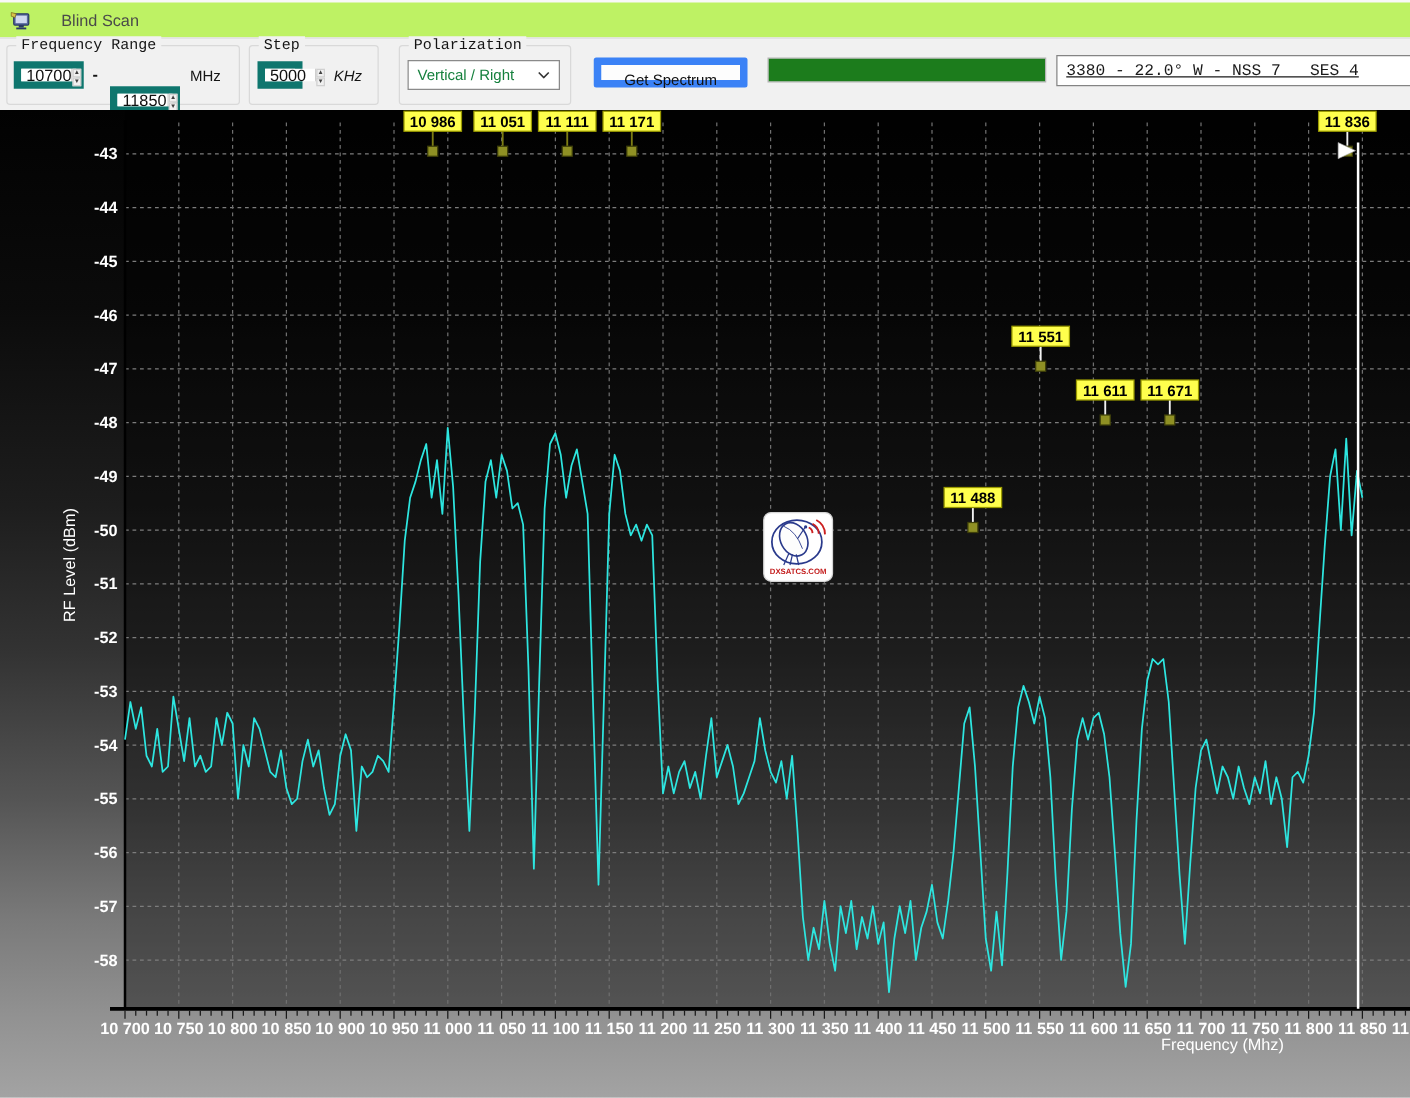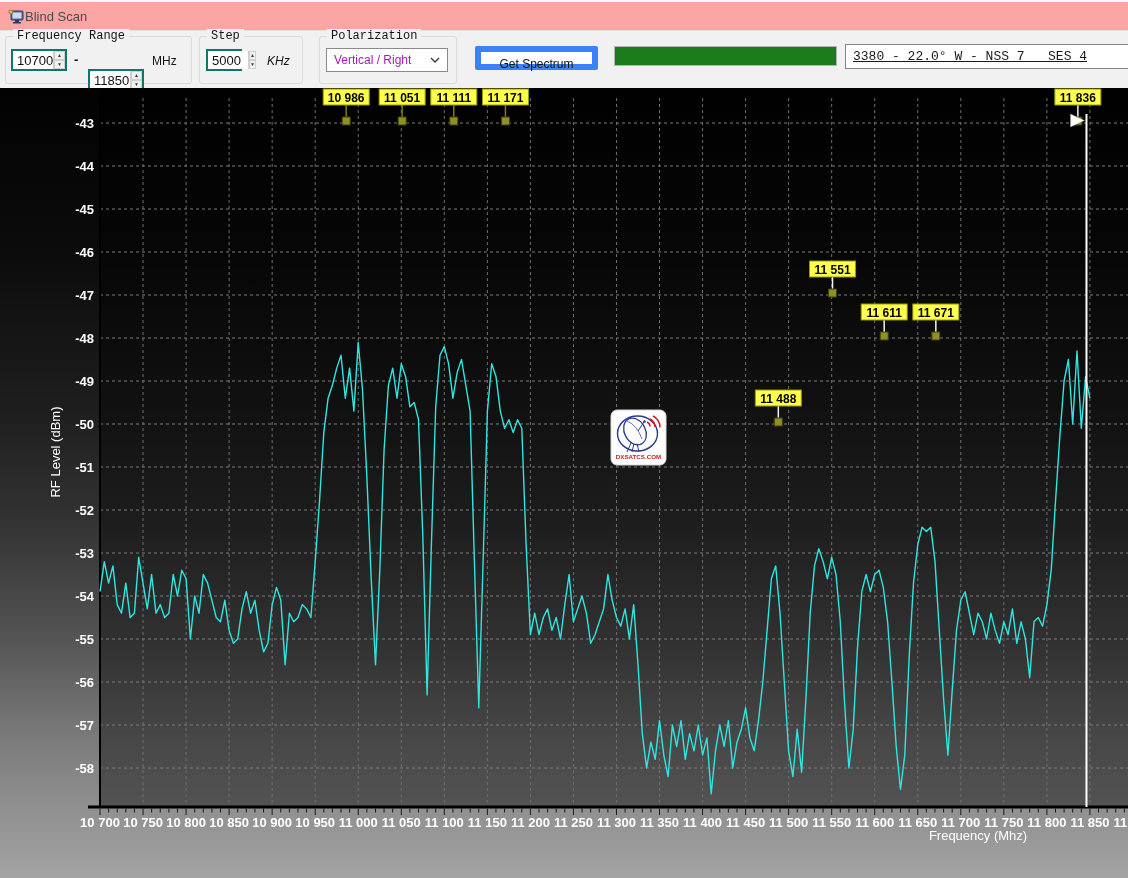--- a/index.html
+++ b/index.html
@@ -1,42 +1,42 @@
 <!DOCTYPE html>
 <html><head>
 <meta charset="utf-8">
 <style>
   html,body{margin:0;padding:0;background:#c8c8c8;}
   #app{position:relative;width:1128px;height:878px;overflow:hidden;
        font-family:"Liberation Sans",sans-serif;background:#f1f1f1;}
 
   
-  .titlebar{position:absolute;left:0;top:0;width:100%;height:30px;background:#fca5a5;
-            border-top:2px solid #f8f8f8;display:flex;align-items:center;gap:0;
+  .titlebar{position:absolute;left:0;top:0;width:100%;height:30px;background:#bef264;
+            border-top:2px solid #f8f8f8;display:flex;align-items:center;gap:24px;
             padding-left:8px;box-sizing:border-box;}
   .titlebar-label{font-size:13px;color:#4a4a4a;}
 
   
   .toolbar{position:absolute;left:0;top:30px;width:100%;height:58px;background:#f1f1f1;
            border-top:1px solid #dedede;}
   .groupbox{position:absolute;border:1px solid #d9d9d9;border-radius:3px;}
   .gb-label{position:absolute;top:-8px;left:7px;background:#f1f1f1;padding:0 4px;
             font-size:12px;color:#141414;white-space:nowrap;font-family:Liberation Mono, monospace;}
-  .spinner{position:absolute;height:22px;background:#fff;border:2px solid #0f766e;
+  .spinner{position:absolute;height:22px;background:#fff;border:6px solid #0f766e;
            display:flex;box-sizing:border-box;}
   .spin-input{flex:1;border:0;outline:none;font-family:"Liberation Sans",sans-serif;
               font-size:13px;color:#111;padding:0 0 0 4px;width:36px;background:#fff;}
   .spin-btns{width:15px;display:flex;flex-direction:column;border-left:1px solid #cfcfcf;}
   .spin-btn{flex:1;background:#f0f0f0;border:1px solid #d0d0d0;font-size:5px;line-height:5px;
             color:#404040;display:flex;align-items:center;justify-content:center;padding:0;}
   .unit-label{position:absolute;font-size:12px;color:#141414;}
   .dash-label{position:absolute;font-size:13px;font-weight:bold;color:#141414;}
   .combo{position:absolute;height:24px;background:#fff;border:1px solid #8a8a8a;
          display:flex;align-items:center;justify-content:space-between;
-         padding:0 7px 0 7px;box-sizing:border-box;font-size:12px;color:#a21caf;cursor:default;}
+         padding:0 7px 0 7px;box-sizing:border-box;font-size:12px;color:#15803d;cursor:default;}
   .push-btn{position:absolute;height:24px;background:#fdfdfd;border:6px solid #3b82f6;
             border-radius:2px;font-family:"Liberation Sans",sans-serif;font-size:12px;
             color:#111;text-align:center;line-height:22px;box-sizing:border-box;}
   .progress{position:absolute;height:20px;border:1px solid #b4b4b4;background:#e6e6e6;
             box-sizing:border-box;}
   .progress-fill{height:100%;width:0;}
   .sat-field{position:absolute;height:25px;background:#fff;border:1px solid #848484;
              box-sizing:border-box;font-family:"Liberation Mono","DejaVu Sans Mono",monospace;
              font-size:13px;color:#1a1a1a;line-height:23px;padding-left:7px;
              white-space:pre;overflow:hidden;}

